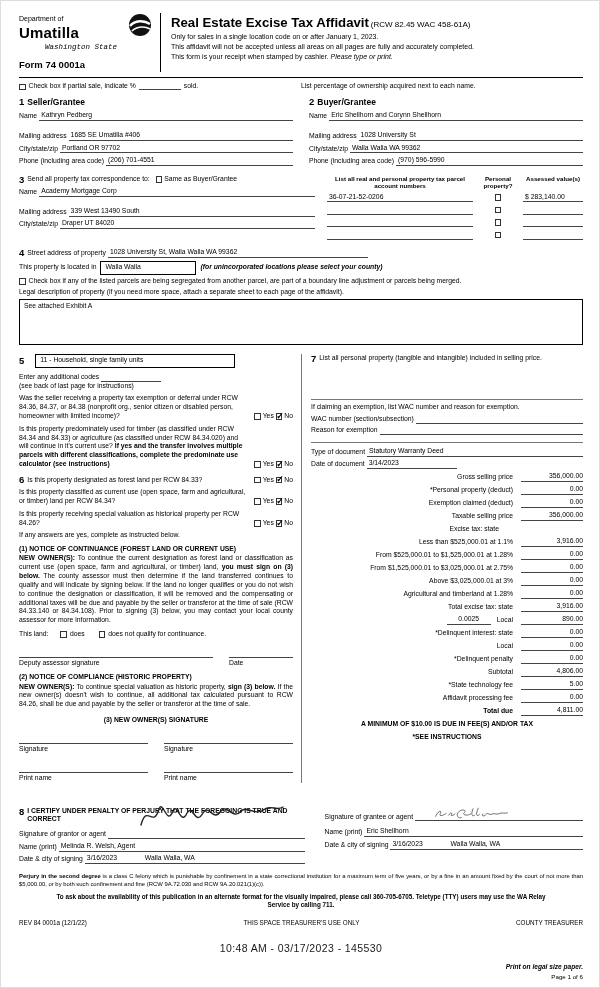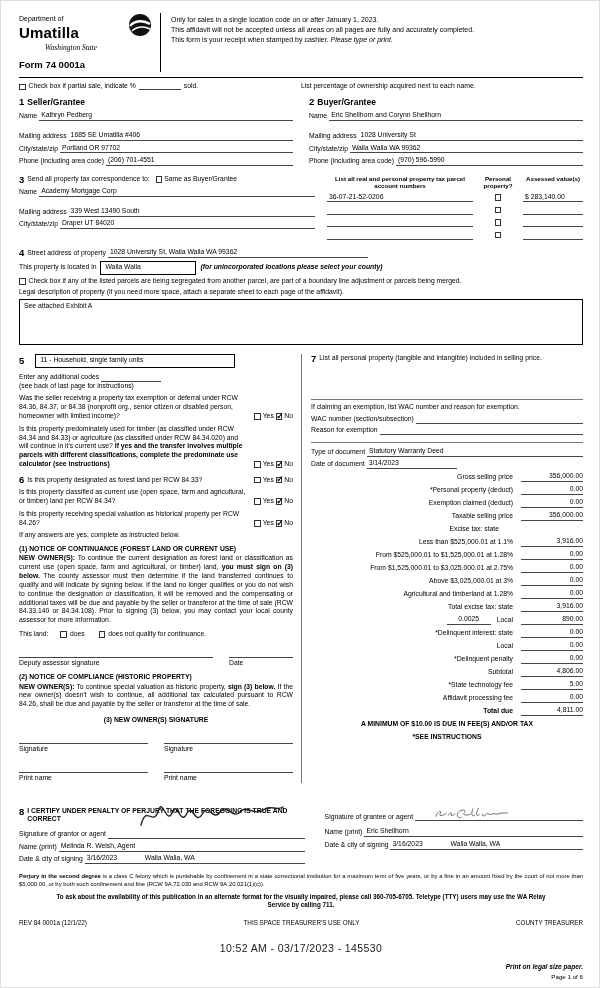--- a/index.html
+++ b/index.html
@@ -17,21 +17,21 @@
   .cb{display:inline-block;width:6.5px;height:6.5px;border:1px solid #333;position:relative;vertical-align:-1px;background:#fff;flex:none}
   .cb.checked::after{content:"\2713";position:absolute;left:-0.5px;top:-3.5px;font-size:9px;font-weight:700}
   .yesno{display:inline-flex;align-items:center;gap:2px;white-space:nowrap;margin-left:5px}
   
   .header{display:flex;gap:10px}
   .hleft{width:142px;border-right:1.3px solid #000;padding-right:8px}
   .dept-row{display:flex;gap:5px;align-items:flex-start}
   .dept-small{font-size:7px;padding-top:1px}
   .logo{width:24px;height:24px;flex:none}
   .revenue{font-size:15px;font-weight:bold;letter-spacing:.2px;margin-top:-14px}
-  .wastate{font-family:Liberation Serif, serif;font-style:italic;font-size:7.5px;margin-left:26px}
+  .wastate{font-family:Liberation Mono, monospace;font-style:italic;font-size:7.5px;margin-left:26px}
   .form-no{font-size:9.5px;font-weight:bold;margin-top:7px}
   .hright{flex:1;padding-top:1px}
   .title{font-size:13.2px;font-weight:bold}
   .title-rcw{font-size:8px}
   .hnote{font-size:7px;margin-top:1px}
   .hr-main{border-top:1.5px solid #000;margin-top:5px}
   
   .partial{display:flex;margin-top:4px;align-items:flex-end}
   .partial-left{flex-basis:50%;display:flex;align-items:flex-end;gap:3px}
   .pct-line{width:42px;border-bottom:1px solid #444;height:8px}
@@ -107,20 +107,24 @@
           <circle cx="12" cy="12" r="11" fill="#111"></circle>
           <path d="M2 13 C 7 7, 16 7, 22 11" stroke="#fff" stroke-width="2.4" fill="none"></path>
           <path d="M4 18 C 9 13, 17 13, 22 16" stroke="#fff" stroke-width="1.6" fill="none"></path>
         </svg>
       </div>
       <div class="revenue">Umatilla</div>
       <div class="wastate">Washington State</div>
       <div class="form-no">Form 74 0001a</div>
     </div>
     <div class="hright">
+      <div>
+        <span class="title">Real Estate Excise Tax Affidavit</span>
+        <span class="title-rcw">(RCW 82.45 WAC 458-61A)</span>
+      </div>
       <div class="hnote">Only for sales in a single location code on or after January 1, 2023.</div>
       <div class="hnote">This affidavit will not be accepted unless all areas on all pages are fully and accurately completed.</div>
       <div class="hnote">
         <span>This form is your receipt when stamped by cashier. </span><span class="i">Please type or print.</span>
       </div>
     </div>
   </div>
   <div class="hr-main"></div>
 
   <div class="partial">
@@ -530,17 +534,17 @@
     <span class="b">Perjury in the second degree</span><span> is a class C felony which is punishable by confinement in a state correctional institution for a maximum term of five years, or by a fine in an amount fixed by the court of not more than $5,000.00, or by both such confinement and fine (RCW 9A.72.030 and RCW 9A.20.021(1)(c)).</span>
   </div>
   <div class="alt-format">To ask about the availability of this publication in an alternate format for the visually impaired, please call 360-705-6705. Teletype (TTY) users may use the WA Relay Service by calling 711.</div>
 
   <div class="rev-row">
     <div>REV 84 0001a  (12/1/22)</div>
     <div class="c">THIS SPACE TREASURER'S USE ONLY</div>
     <div>COUNTY TREASURER</div>
   </div>
 
-  <div class="stamp">10:52 AM - 03/17/2023 - 145530</div>
+  <div class="stamp">10:48 AM - 03/17/2023 - 145530</div>
 
   <div class="bottom-right">Print on legal size paper.</div>
   <div class="page-note">Page 1 of 6</div>
 </div>
 
 </body></html>

